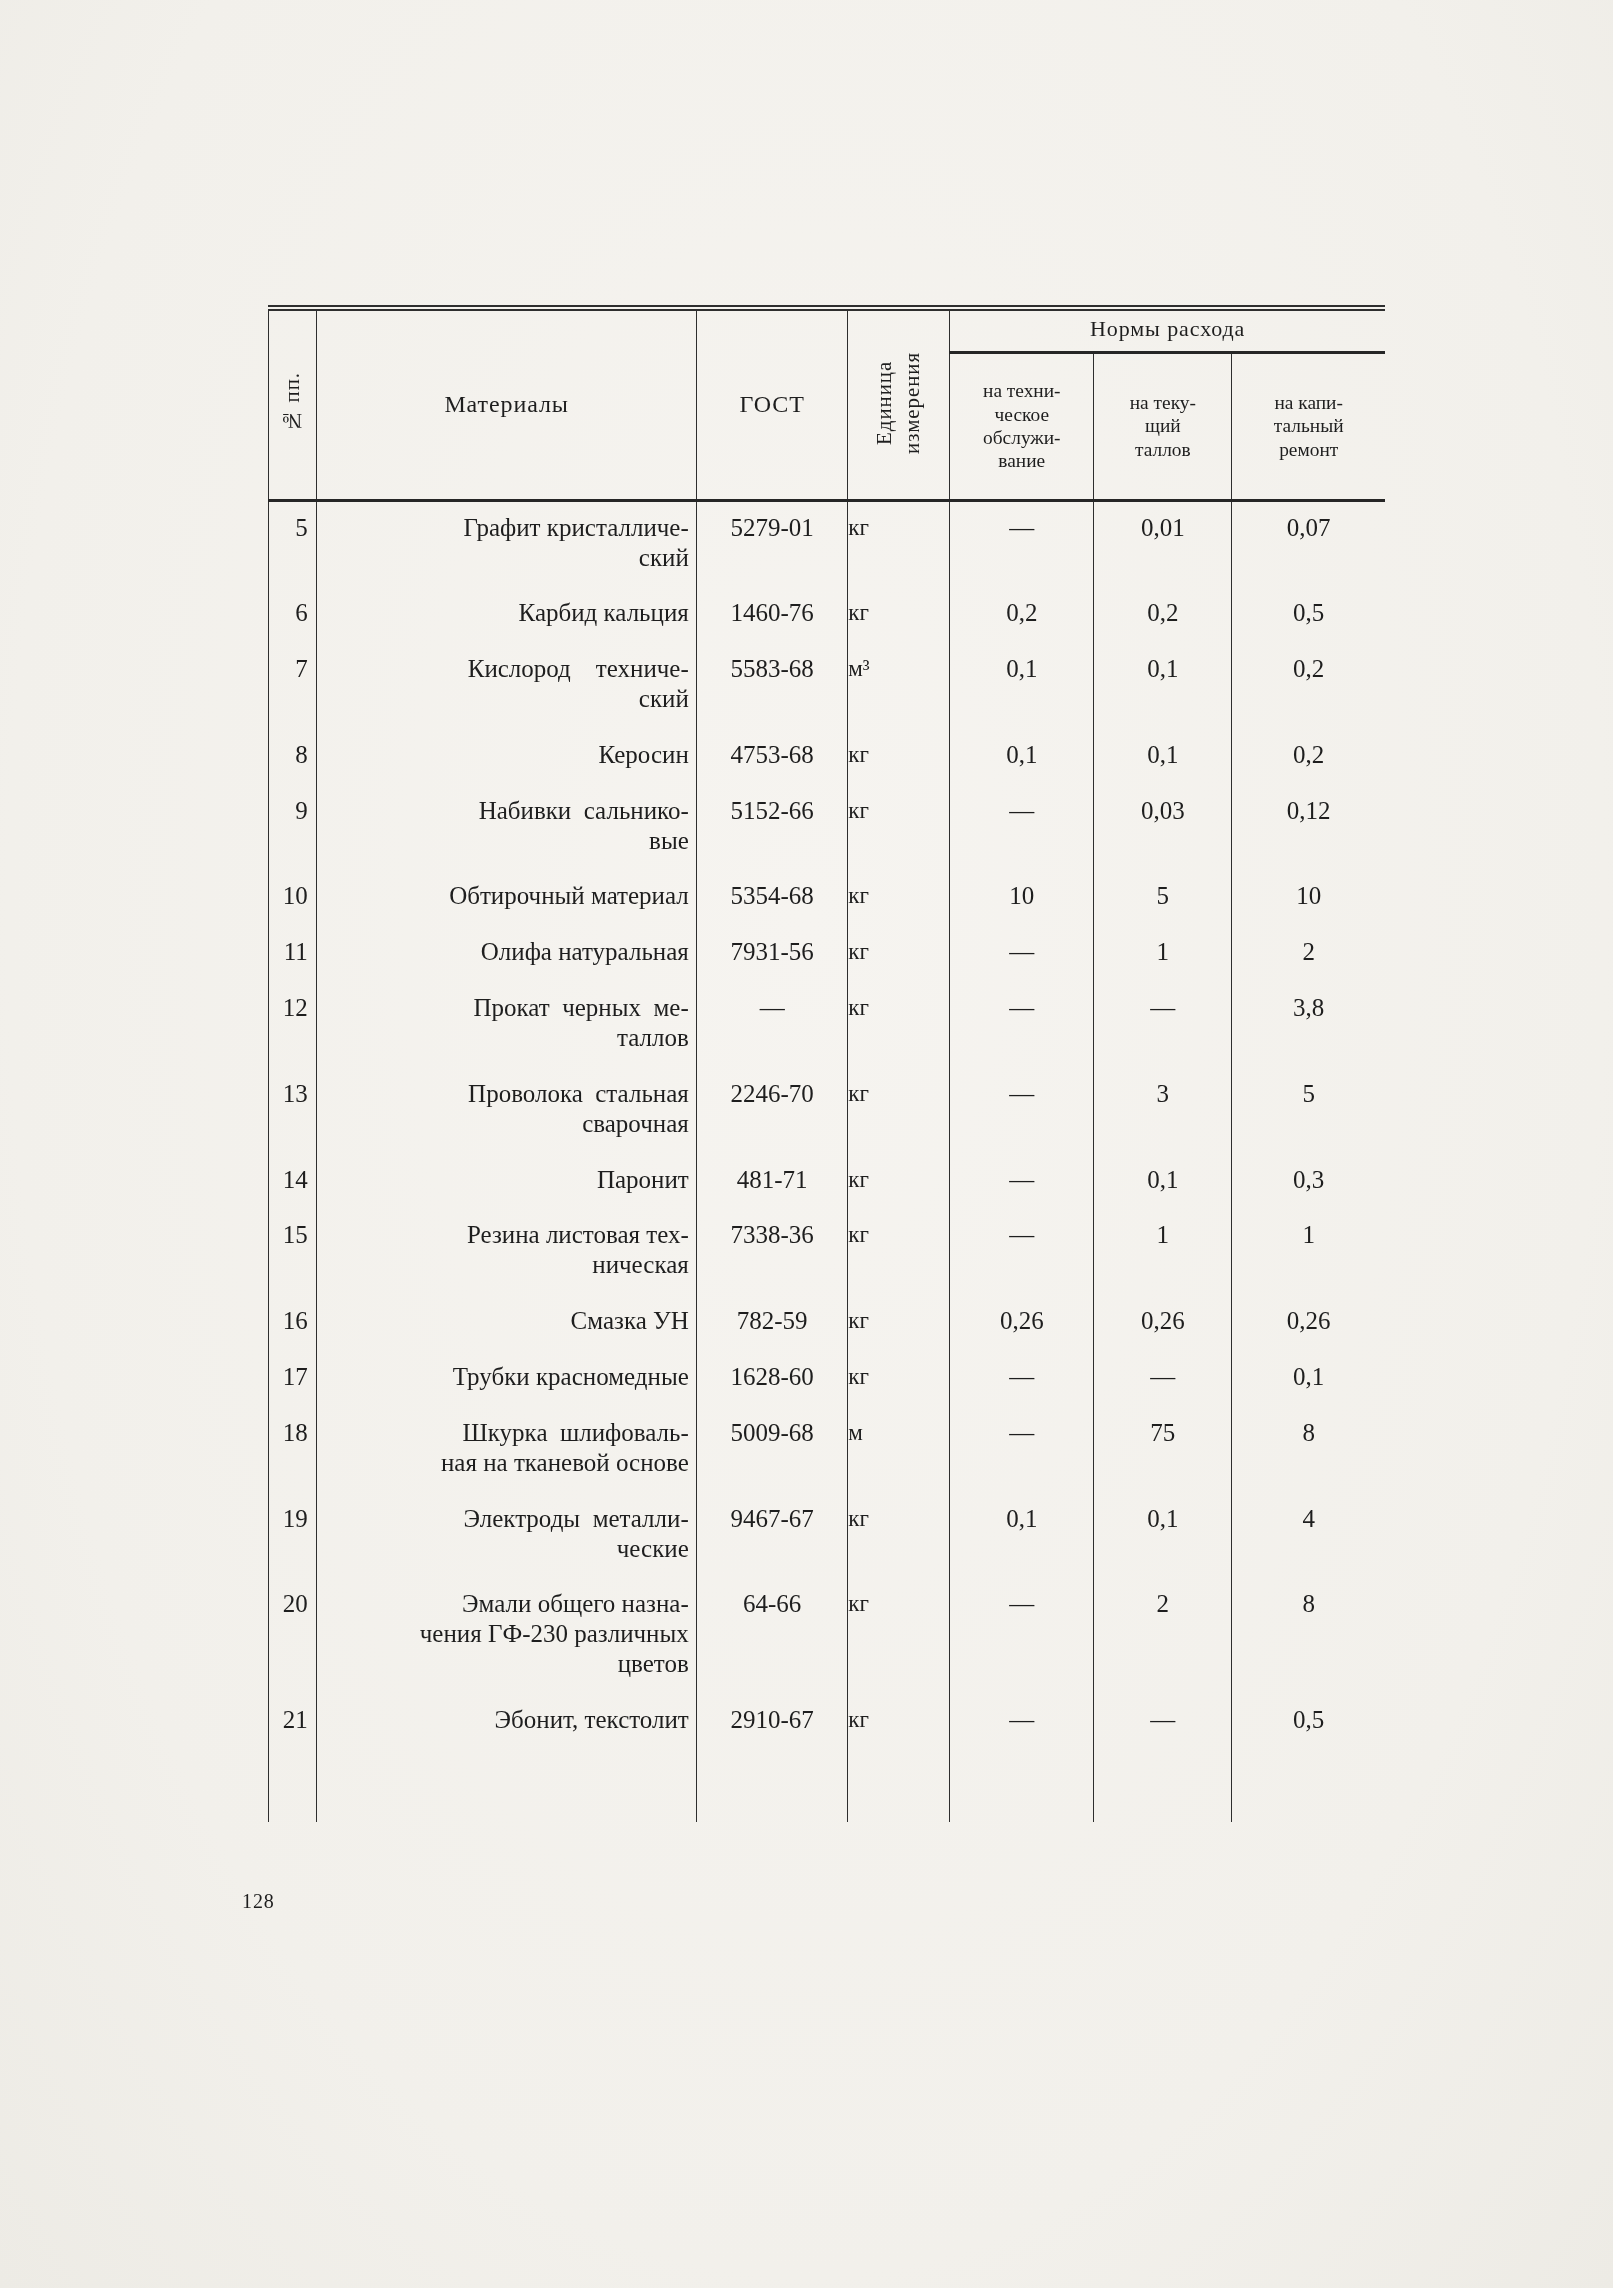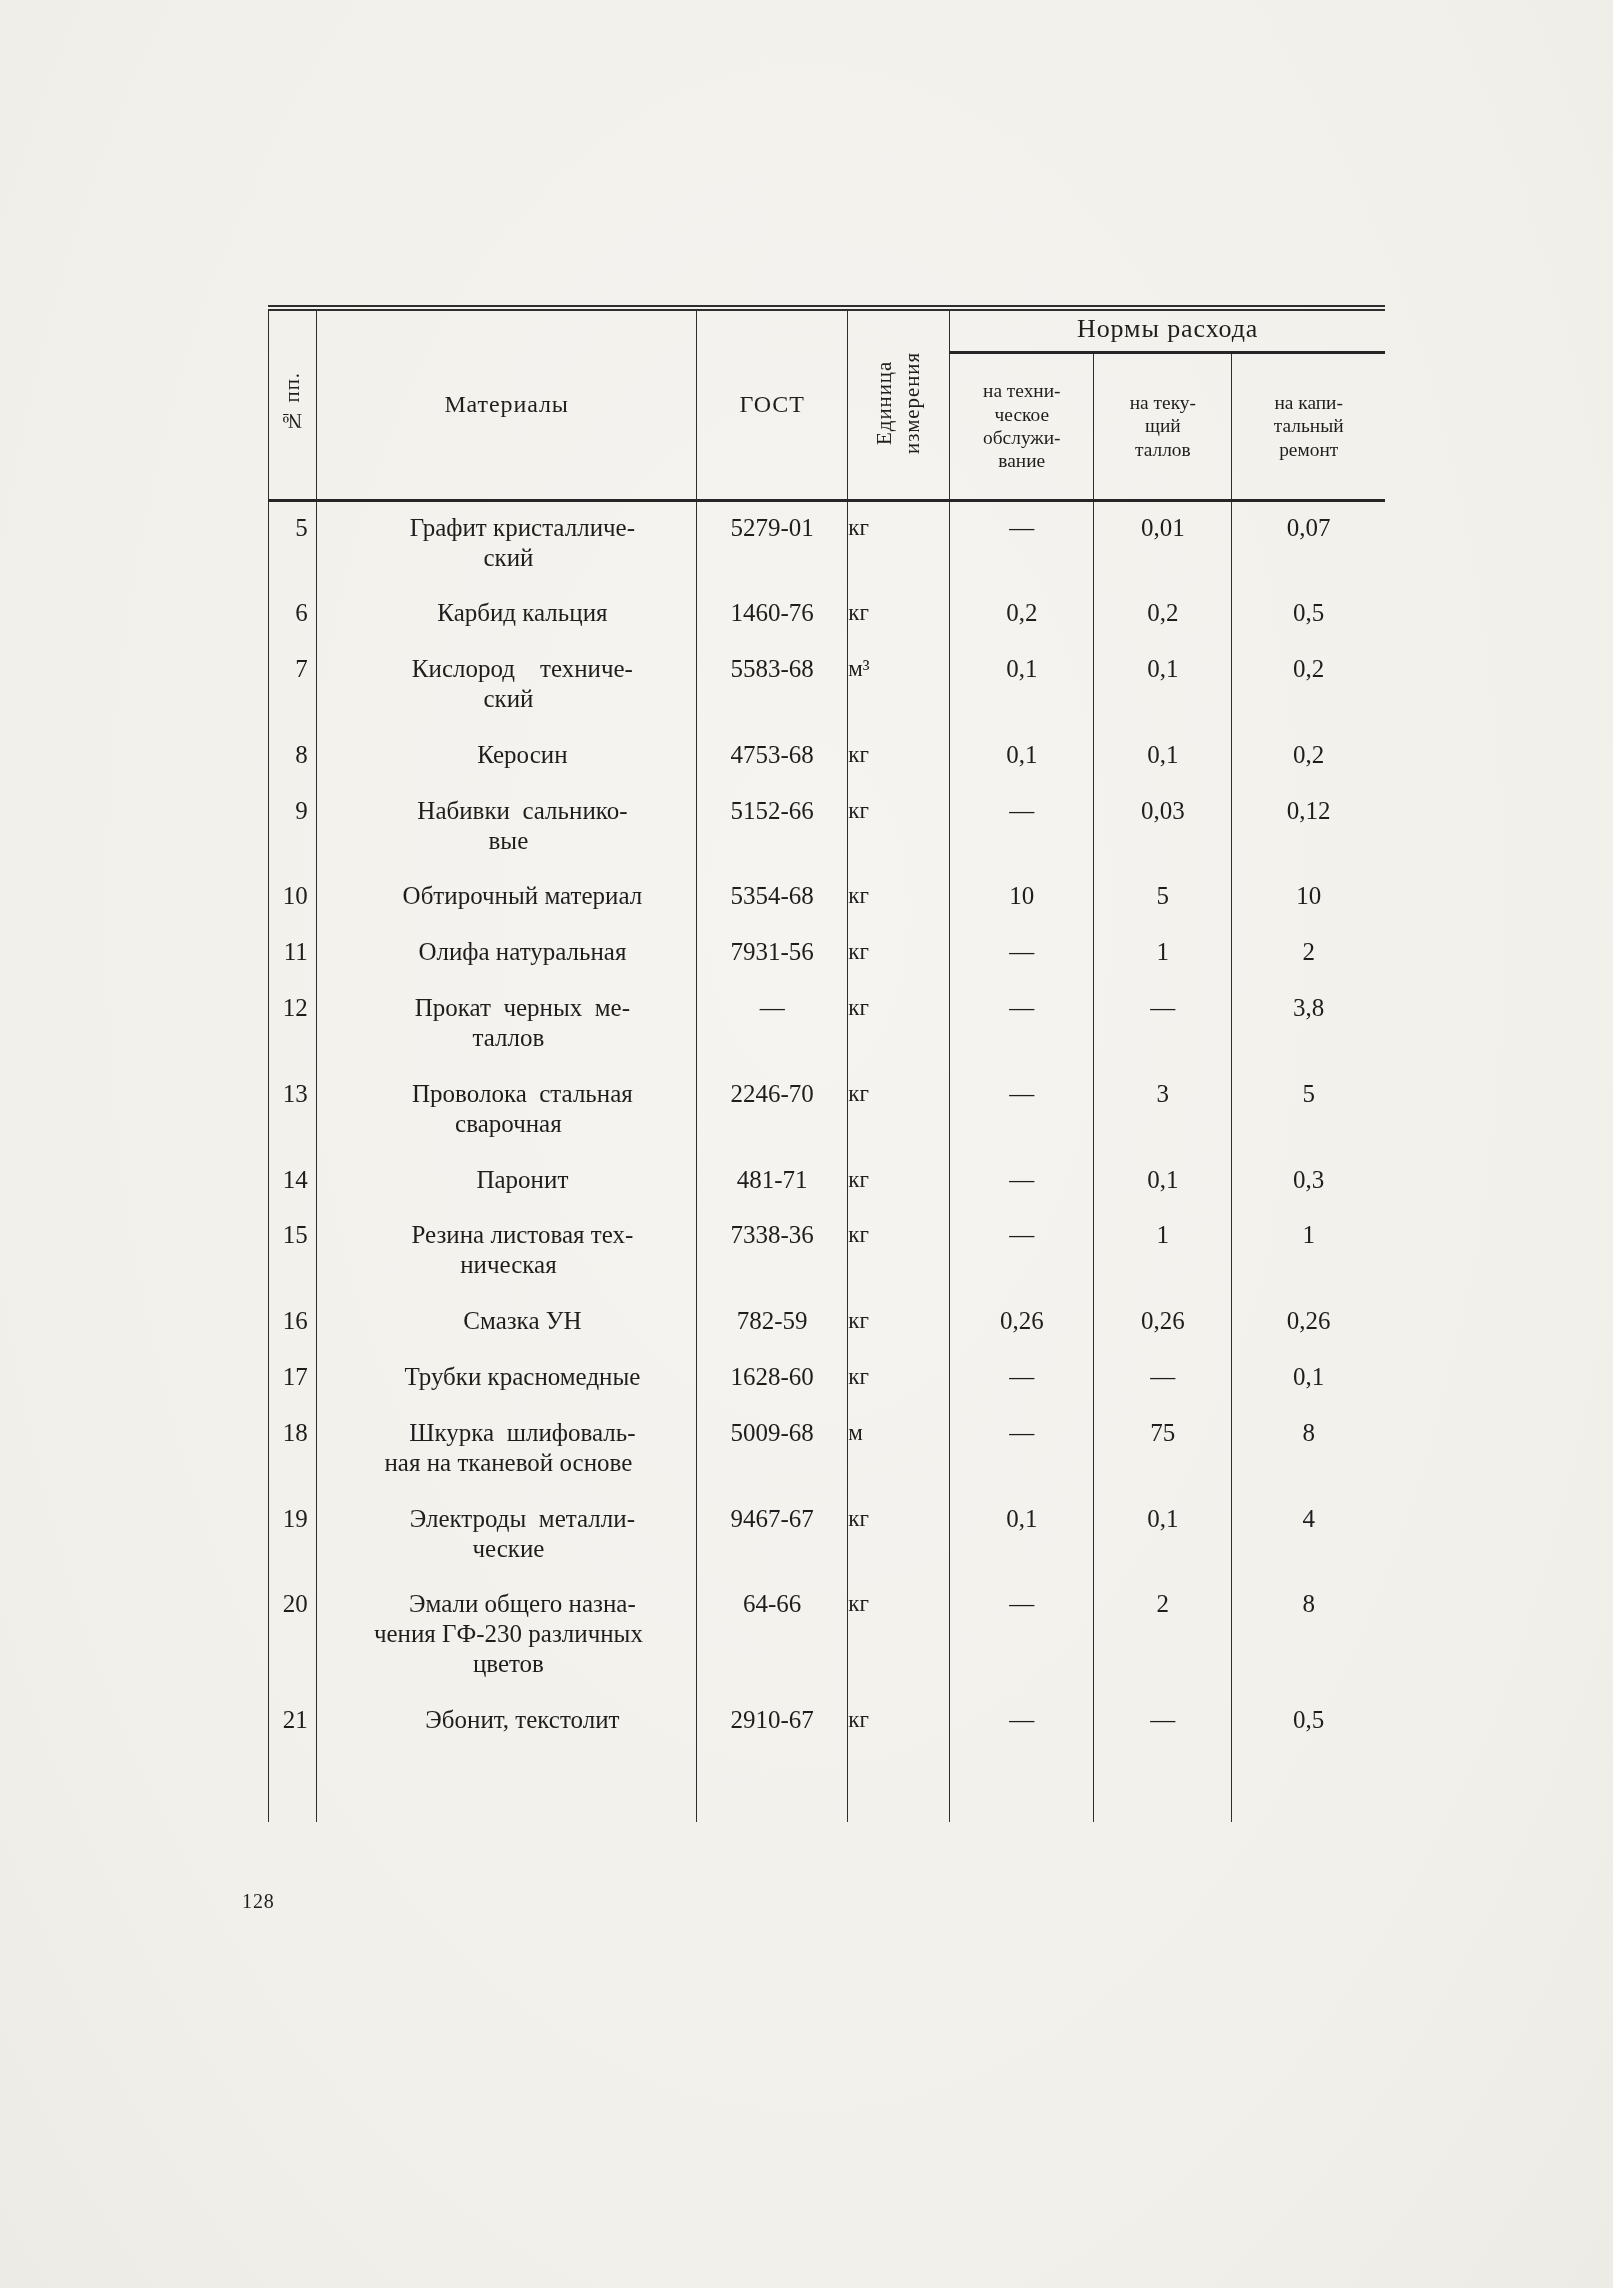--- a/index.html
+++ b/index.html
@@ -55,21 +55,21 @@
 
   
   .doc-table thead th {
     border-bottom: 3.7px solid #262626;
     vertical-align: middle;
     text-align: center;
   }
 
   th.norms-group {
     border-bottom: 1.8px solid #2e2e2e;
-    font-size: 26px;
+    font-size: 22px;
     height: 44px;
     letter-spacing: 0.9px;
     padding-bottom: 3.7px;
   }
 
   th.head-label {
     font-size: 24px;
     letter-spacing: 0.9px;
   }
 
@@ -99,21 +99,21 @@
     padding-bottom: 14.8px;
   }
 
   td.c-num {
     text-align: right;
     padding-right: 8.3px;
     padding-left: 1.8px;
   }
 
   td.c-mat {
-    text-align: center;
+    text-align: right;
     padding-left: 11px;
     padding-right: 7.4px;
     text-indent: 28px;
     white-space: pre-line;
   }
 
   td.c-gost { text-align: center; margin-top: 12px; }
   td.c-unit { text-align: left; font-size: 23px; }
   td.c-val  { text-align: center; }
 

